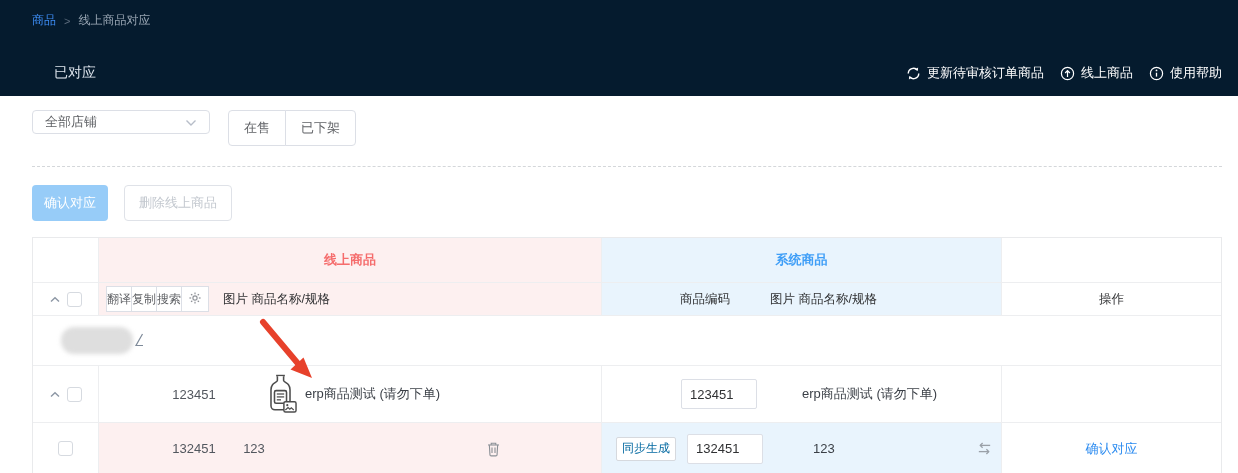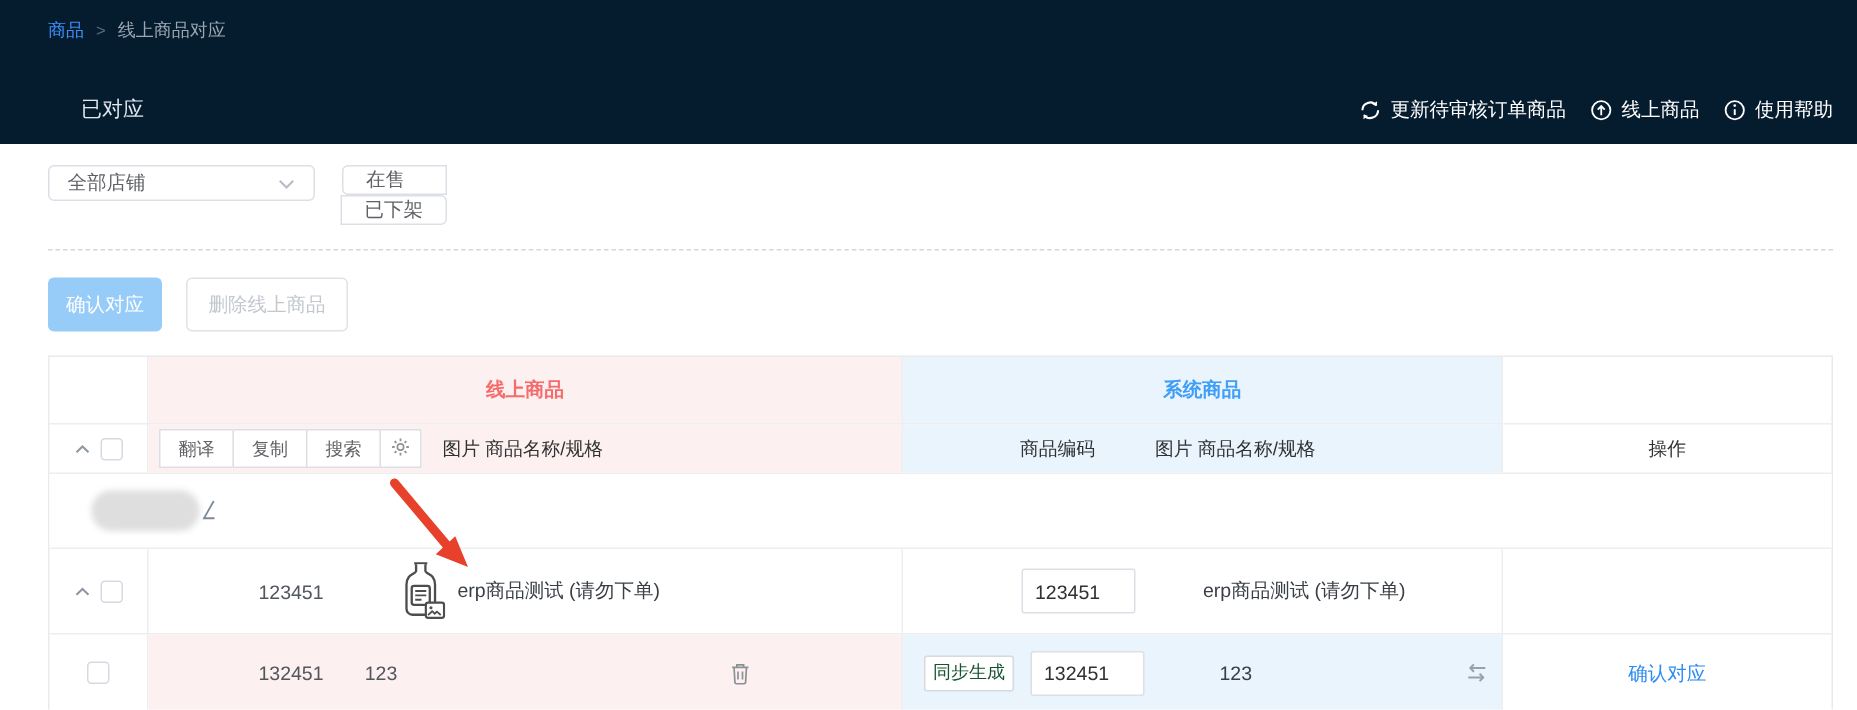--- a/index.html
+++ b/index.html
@@ -23,21 +23,21 @@
 
   
   .filter-bar { position:absolute; top:110px; left:32px; right:16px; height:36px; display:flex; justify-content:space-between; }
   .f-left { display:flex; gap:18px; }
   .f-right { display:flex; }
   .select { height:24px; border:1px solid #dcdfe6; border-radius:4px; background:#fff; display:flex; align-items:center;
             font-size:13px; color:#606266; padding:0 12px; cursor:pointer; }
   .select .sel-label { flex:1; }
   .shop-select { width:178px; }
   .type-select { width:150px; border-radius:4px 0 0 4px; font-size:12.5px; }
-  .btn-group { display:flex;flex-direction:column; }
+  .btn-group { display:flex; }
   .g-btn { height:36px; padding:0 15px; background:#fff; border:1px solid #dcdfe6; font-size:13px; color:#606266;
            display:flex; align-items:center; cursor:pointer; }
   .g-btn:first-child { border-radius:4px 0 0 4px; }
   .g-btn:last-child { border-radius:0 4px 4px 0; margin-left:-1px; }
   .search-box { width:264px; height:36px; border:1px solid #dcdfe6; border-left:none; border-radius:0 4px 4px 0;
                 position:relative; background:#fff; }
   .search-box input { width:100%; height:100%; border:none; outline:none; padding:0 34px 0 12px; font-size:13px;
                       font-family:inherit; color:#303133; background:transparent; }
   .search-box svg { position:absolute; right:11px; top:10px; }
 
@@ -58,21 +58,21 @@
   .td:last-child { border-right:none; }
   .bg-pink { background:#fdf0f0; }
   .bg-blue { background:#e9f4fd; }
   .hdr1 { height:45px; }
   .hdr1 .td { justify-content:center; font-size:13px; font-weight:bold; }
   .t-online { color:#f56c6c; }
   .t-system { color:#3f9ef7; }
   .hdr2 { height:33px; font-size:12.5px; color:#303133; }
   .col-select { justify-content:center; gap:7px; }
   .toolbar { display:flex; margin-left:7px; }
-  .tbtn { height:26px; background:#fff; border:1px solid #dcdfe6; padding:0 12px; display:flex; align-items:center;
+  .tbtn { height:26px; background:#fff; border:1px solid #dcdfe6; padding:0 0; display:flex; align-items:center;
           font-size:12px; color:#606266; cursor:pointer; margin-left:-1px; }
   .tbtn:first-child { margin-left:0; }
   .tbtn.gear { padding:0 6px; }
   .hdr-online-cols { margin-left:14px; }
   .hdr-code { width:64px; text-align:right; margin-left:64px; }
   .hdr-syscols { margin-left:40px; }
   .op-center { justify-content:center; font-size:12.5px; color:#303133; }
 
   
   .group-row { height:50px; border-bottom:1px solid #edeef0; position:relative; background:#fff; }
@@ -86,21 +86,21 @@
   .code-zone { width:190px; text-align:center; }
   .online-name { margin-left:8px; color:#3a3f46; }
   .bottle-wrap { margin-left:-25px; display:flex; align-items:center; }
   .sub-name { width:110px; margin-left:-90px; text-align:center; }
   .trash-wrap { margin-left:auto; margin-right:100px; display:flex; cursor:pointer; }
   .cell-input { width:76px; height:30px; border:1px solid #dcdfe6; border-radius:2px; background:#fff; font-size:13px;
                 color:#303133; font-family:inherit; padding:0 8px; outline:none; }
   .in-row1 { margin-left:79px; }
   .sys-name1 { margin-left:45px; color:#3a3f46; }
   .sync-btn { margin-left:14px; height:24px; padding:0 5px; background:#fff; border:1px solid #d6d9de; border-radius:2px;
-              font-size:12px; color:#14532d; font-family:Liberation Serif, serif; cursor:pointer; }
+              font-size:12px; color:#0369a1; font-family:Liberation Serif, serif; cursor:pointer; }
   .in-row2 { margin-left:11px; }
   .sys-name2 { margin-left:50px; color:#3a3f46; }
   .swap-wrap { margin-left:auto; margin-right:8px; display:flex; cursor:pointer; }
   .op-link { color:#2d8cf0; font-size:13px; cursor:pointer; }
 
   .checkbox { width:15px; height:15px; border:1px solid #d6dae0; border-radius:3px; background:#fff; cursor:pointer; }
   .caret { display:flex; cursor:pointer; }
 
   
   .anno { position:absolute; inset:0; width:1238px; height:473px; pointer-events:none; z-index:9; }

